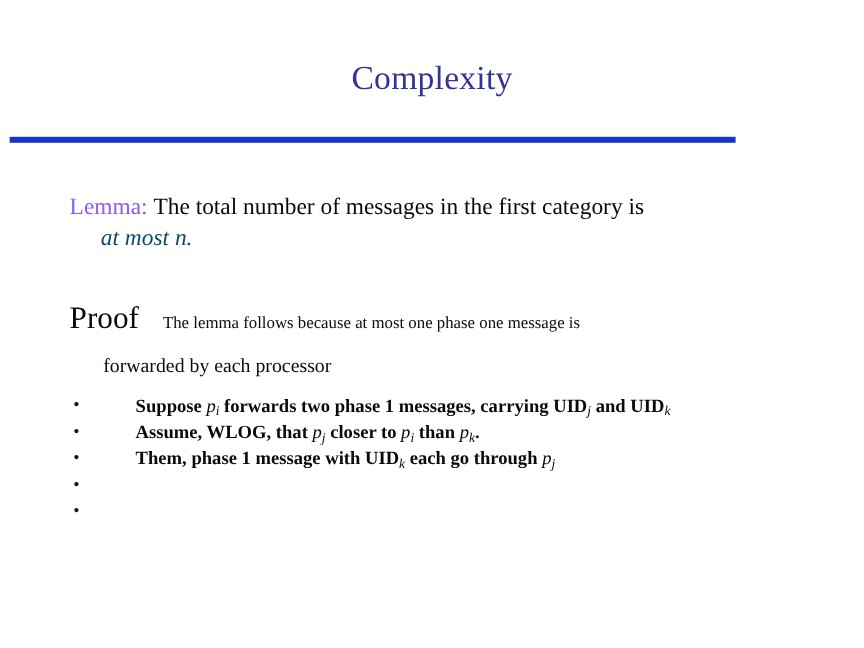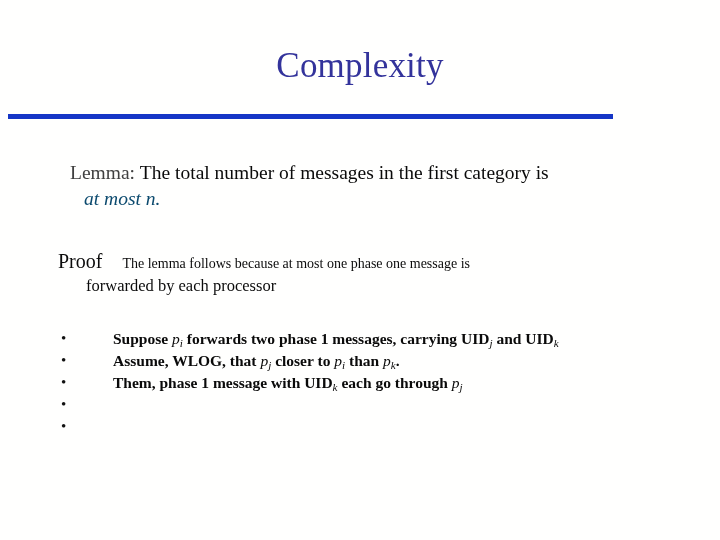--- a/index.html
+++ b/index.html
@@ -24,21 +24,21 @@
   
   .title-area {
     position: absolute;
     left: 0;
     top: 46px;
     width: 720px;
     text-align: center;
   }
   .slide-title {
     font-family: "Liberation Serif", "DejaVu Serif", serif;
-    font-size: 35px;
+    font-size: 28px;
     line-height: 40px;
     color: #33339b;
     letter-spacing: 0.2px;
     font-weight: 400;
     white-space: nowrap;
   }
 
   
   .divider {
     position: absolute;
@@ -77,35 +77,35 @@
   }
 
   
   .proof-block {
     position: absolute;
     left: 58px;
     top: 250px;
     width: 620px;
   }
   .proof-label {
-    font-size: 20px;
+    font-size: 26px;
     color: #0b0b0b;
     vertical-align: baseline;
   }
   .proof-body {
     font-size: 14px;
     color: #0b0b0b;
     padding-left: 20px;
   }
   .proof-cont {
     display: block;
     font-size: 16.5px;
     color: #0b0b0b;
     padding-left: 28px;
-    margin-top: 2px;
+    margin-top: 14px;
     line-height: 21px;
   }
 
   
   .bullets {
     position: absolute;
     left: 54px;
     top: 328px;
     width: 640px;
   }
@@ -156,21 +156,21 @@
 <div class="slide">
 
   <div class="title-area">
     <div class="slide-title" style="color: rgb(51, 51, 155);">Complexity</div>
   </div>
 
   <div class="divider" style="background: rgb(21, 54, 198);"></div>
 
   <div class="lemma-block">
     <div class="lemma-line">
-      <span class="lemma-label" style="color: #404040; margin-left: 12px;">Lemma:</span><span>&nbsp;</span><span class="lemma-text">The total number of messages in the first category is</span>
+      <span class="lemma-label" style="color: #8b5cf6;">Lemma:</span><span>&nbsp;</span><span class="lemma-text">The total number of messages in the first category is</span>
       <span class="lemma-cont">at most n.</span>
     </div>
   </div>
 
   <div class="proof-block">
     <span class="proof-label">Proof</span><span class="proof-body">The lemma follows because at most one phase one message is</span>
     <span class="proof-cont">forwarded by each processor</span>
   </div>
 
   <div class="bullets">

